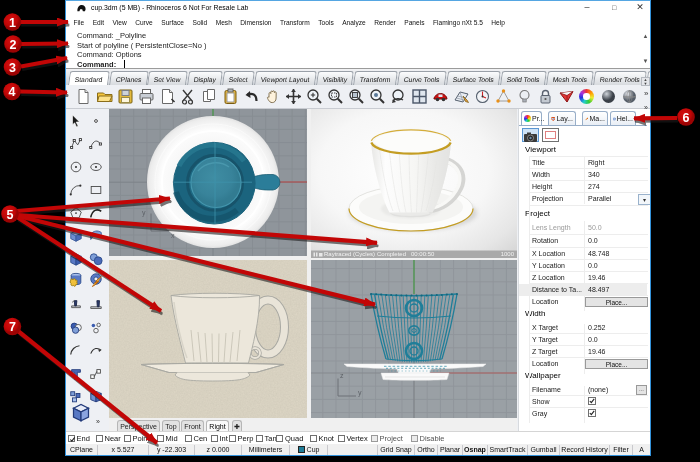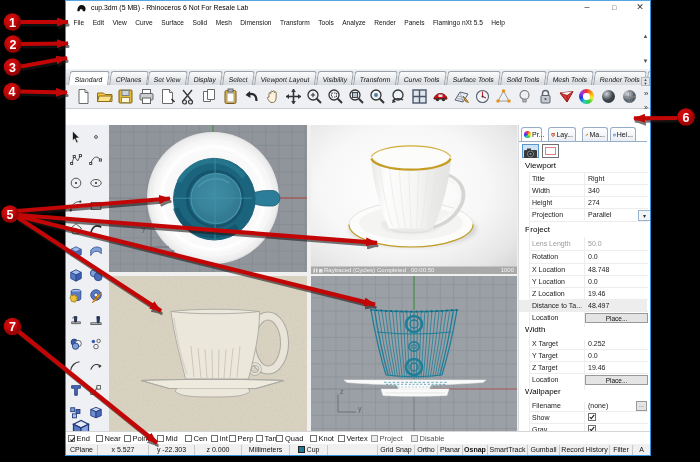--- a/index.html
+++ b/index.html
@@ -22,21 +22,21 @@
 .cline{position:absolute;left:11px;font-size:7.5px;color:#222;white-space:pre;}
 #cmdsb{position:absolute;left:575px;top:30px;width:10px;height:58px;z-index:5;}
 
 #tabrow{position:absolute;left:0;top:68px;width:100%;height:16px;background:linear-gradient(#f2f3f5,#ccd0d6);display:flex;align-items:flex-end;padding-left:3px;}
 .ttab{height:14px;line-height:15px;font-size:6.8px;color:#111;padding:0 5px;background:linear-gradient(#fbfcfd,#d7dade);border:1px solid #9aa0a8;border-bottom:none;border-radius:3px 3px 0 0;margin-right:1px;transform:skewX(-8deg);white-space:nowrap;}
 .ttab.active{background:#fff;}
 
 #toolbar{position:absolute;left:0;top:84px;width:100%;height:24px;background:#eef0f4;border-bottom:1px solid #c9ccd2;}
 .tbi{position:absolute;top:3px;width:17px;height:17px;}
 
-#main{position:absolute;left:0;top:124px;width:100%;height:322px;background:#eef0f4;}
+#main{position:absolute;left:0;top:108px;width:100%;height:322px;background:#eef0f4;}
 #sidebar{position:absolute;left:0;top:0;width:43px;height:322px;background:#eef0f4;}
 .sbi{position:absolute;width:14px;height:14px;}
 #vports{position:absolute;left:43px;top:0;width:408px;height:322px;background:#f0f0f0;}
 .vp{position:absolute;overflow:hidden;}
 #vp-tl{left:0;top:0;width:198px;height:147px;background:#8f959b;}
 #vp-tr{left:202px;top:0;width:206px;height:149px;}
 #vp-bl{left:0;top:151px;width:198px;height:158px;background:#dfd8c8;}
 #vp-br{left:202px;top:151px;width:206px;height:158px;background:#9aa0a5;}
 
 #vptabs{position:absolute;left:0;top:310px;width:408px;height:12px;background:#f0f0f0;}
@@ -84,20 +84,26 @@
         <span>Solid</span>
         <span>Mesh</span>
         <span>Dimension</span>
         <span>Transform</span>
         <span>Tools</span>
         <span>Analyze</span>
         <span>Render</span>
         <span>Panels</span>
         <span>Flamingo nXt 5.5</span>
         <span>Help</span>
+  </div>
+  <div id="cmd">
+    <div class="cline" style="top:2px;">Command: _Polyline</div>
+    <div class="cline" style="top:11.5px;">Start of polyline ( PersistentClose=No )</div>
+    <div class="cline" style="top:21px;">Command: Options</div>
+    <div class="cline" style="top:30.5px;font-weight:bold;">Command: <span style="display:inline-block;width:1px;height:8px;background:#000;vertical-align:-1px;margin-left:6px;"></span></div>
   </div>
   <div id="cmdsb">
     <div style="position:absolute;left:0;top:1px;width:9px;height:8px;text-align:center;font-size:6px;color:#555;line-height:8px;">▲</div>
     <div style="position:absolute;left:0;top:26px;width:9px;height:8px;text-align:center;font-size:6px;color:#555;line-height:8px;">▼</div>
     <div style="position:absolute;left:0;top:46px;width:9px;height:9px;background:#e4e6ea;border:1px solid #b5b9c0;font-size:4px;color:#444;text-align:center;line-height:4px;">▲<br>▼</div>
   </div>
   <div id="tabrow">
     <div class="ttab active">Standard</div>
         <div class="ttab">CPlanes</div>
         <div class="ttab">Set View</div>

